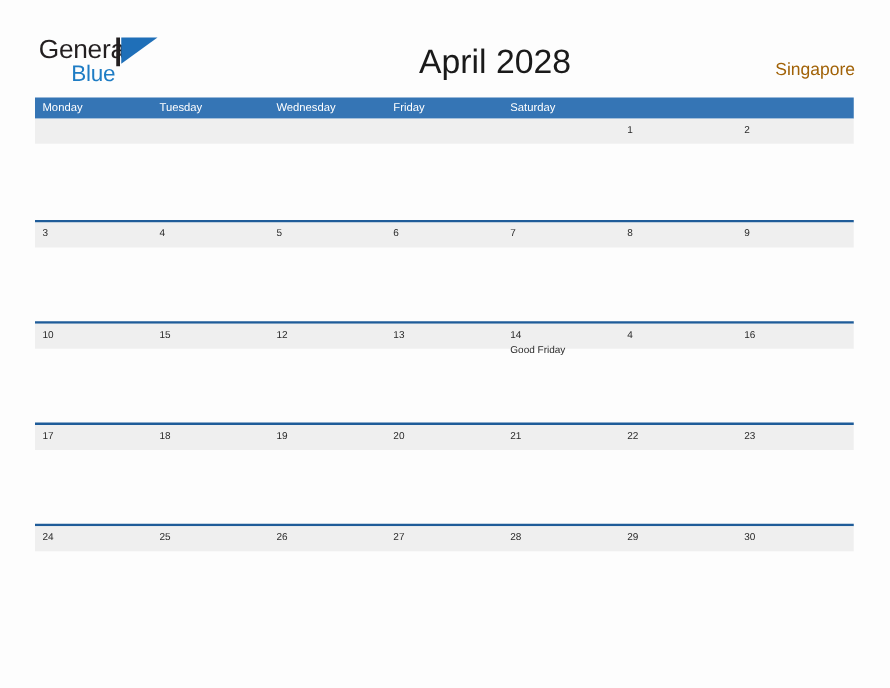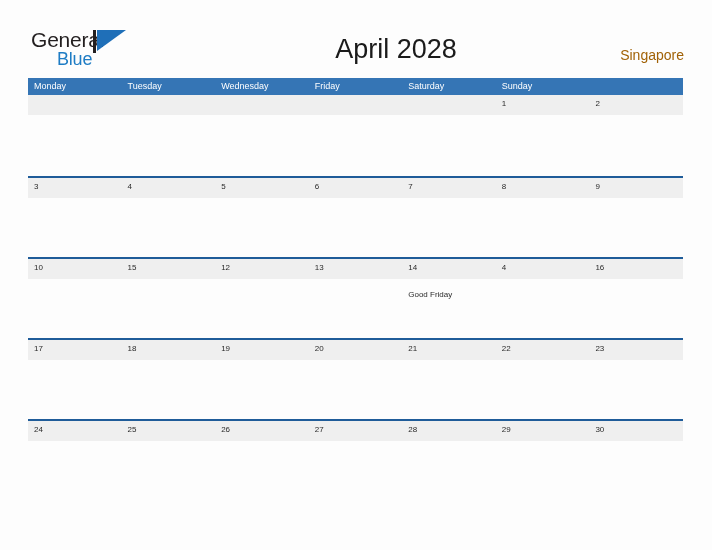--- a/index.html
+++ b/index.html
@@ -162,21 +162,21 @@
   }
   .day-number {
     font-size: 8px;
     line-height: 11px;
     color: #2a2a2a;
     font-family: "Liberation Sans", sans-serif;
     display: block;
     height: 11px;
   }
   .day-events {
-    margin-top: 16px;
+    margin-top: 1px;
   }
   .day-event {
     font-size: 8px;
     line-height: 11px;
     color: #2a2a2a;
     font-family: "Liberation Sans", sans-serif;
     display: block;
     white-space: nowrap;
   }
   .day-cell.empty .day-number {
@@ -203,21 +203,20 @@
 </div>
 
 <div class="calendar">
 
   <div class="weekday-row">
     <div class="weekday-cell">Monday</div>
     <div class="weekday-cell">Tuesday</div>
     <div class="weekday-cell">Wednesday</div>
     <div class="weekday-cell">Friday</div>
     <div class="weekday-cell">Saturday</div>
-    <div class="weekday-cell">Sunday</div>
   </div>
 
   <div id="weeks-container">
       <div class="week-row">
         <div class="date-band"></div>
         <div class="day-cells">
           <div class="day-cell empty">
             <span class="day-number"></span>
           </div>
           <div class="day-cell empty">

